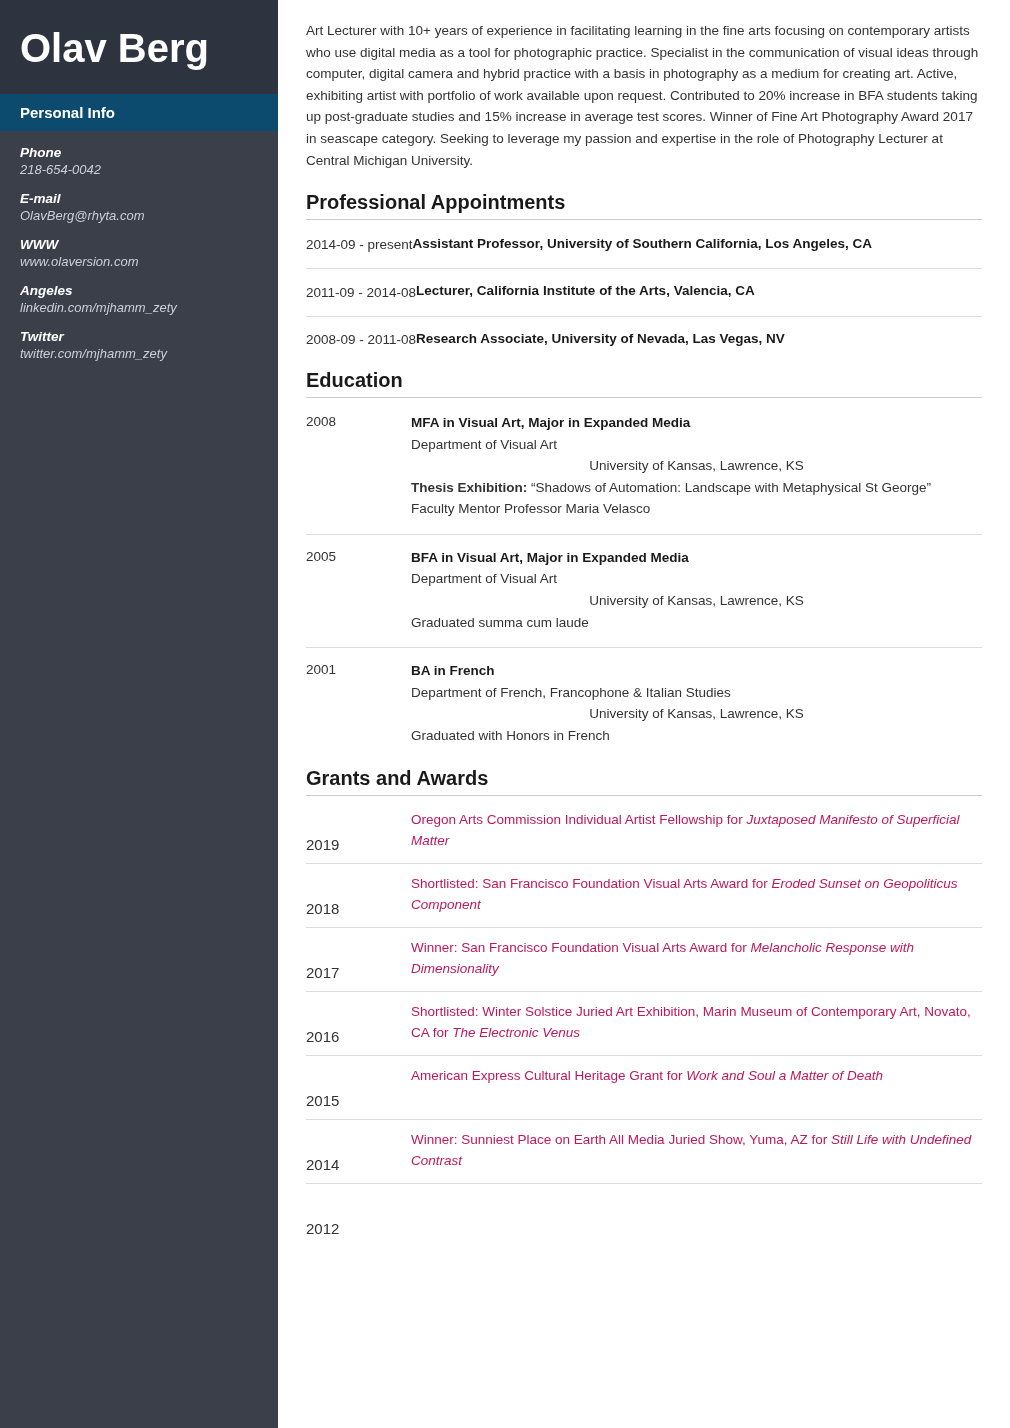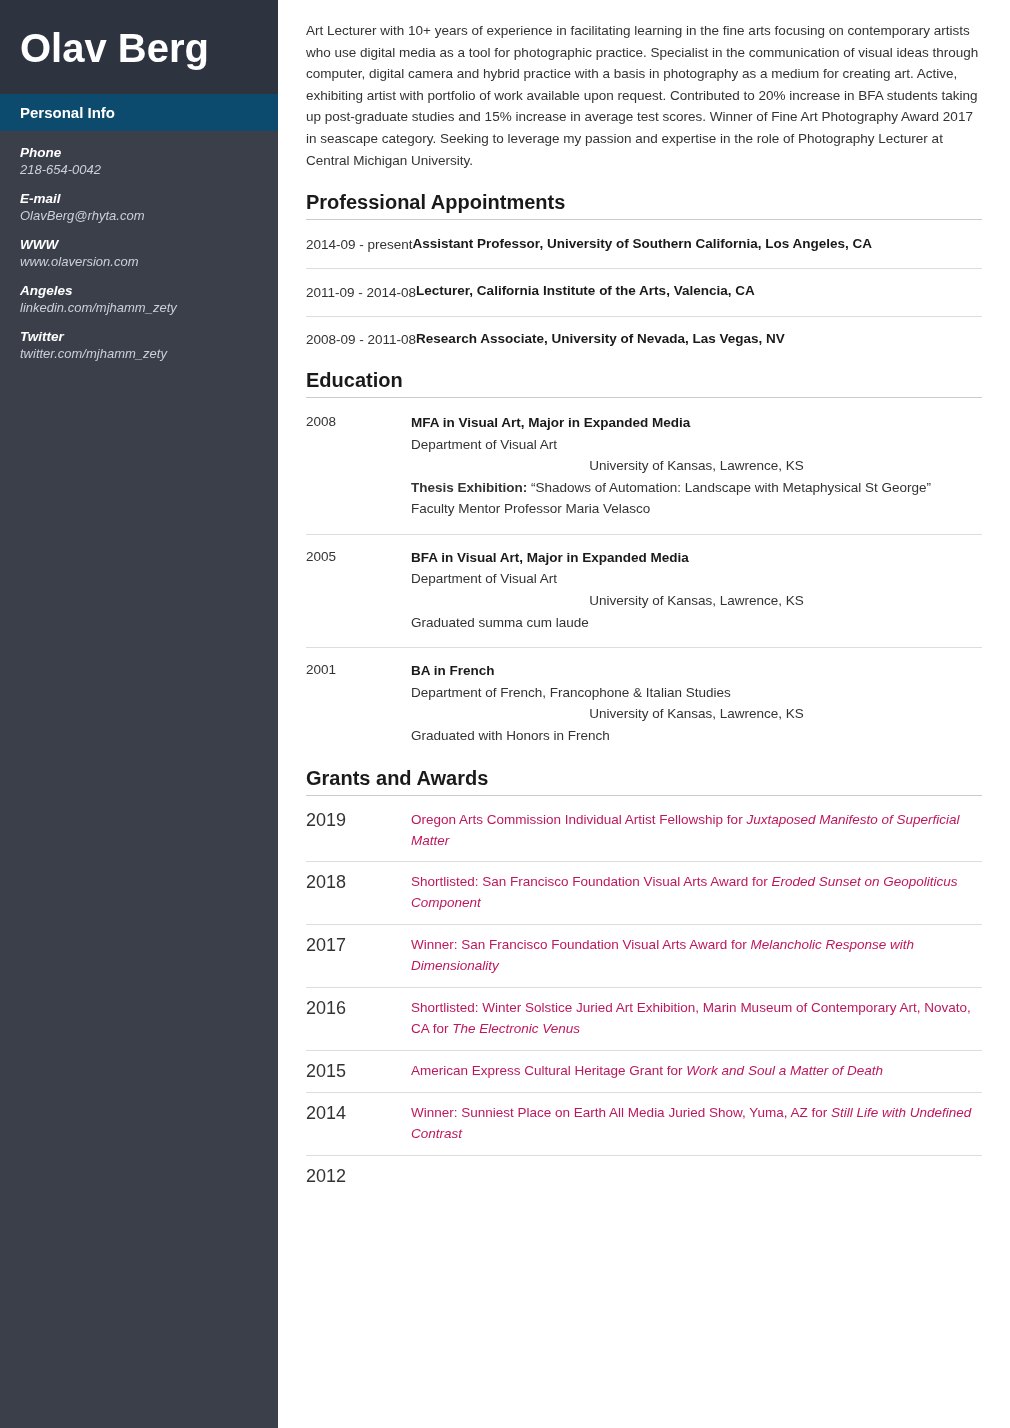--- a/index.html
+++ b/index.html
@@ -154,22 +154,23 @@
 
     
     .grants-section { margin-bottom: 20px; }
     .grant-row {
       display: flex;
       margin-bottom: 10px;
       align-items: flex-start;
     }
     .grant-date {
       min-width: 105px;
-      font-size: 18px;
-      color: #333;
+      font-size: 15px;
+      color: #333;
+      margin-top: 26px;
     }
     .grant-detail {
       flex: 1;
       font-size: 13.5px;
       color: #be185d;
       line-height: 1.55;
     }
     .grant-italic {
       font-style: italic;
     }

